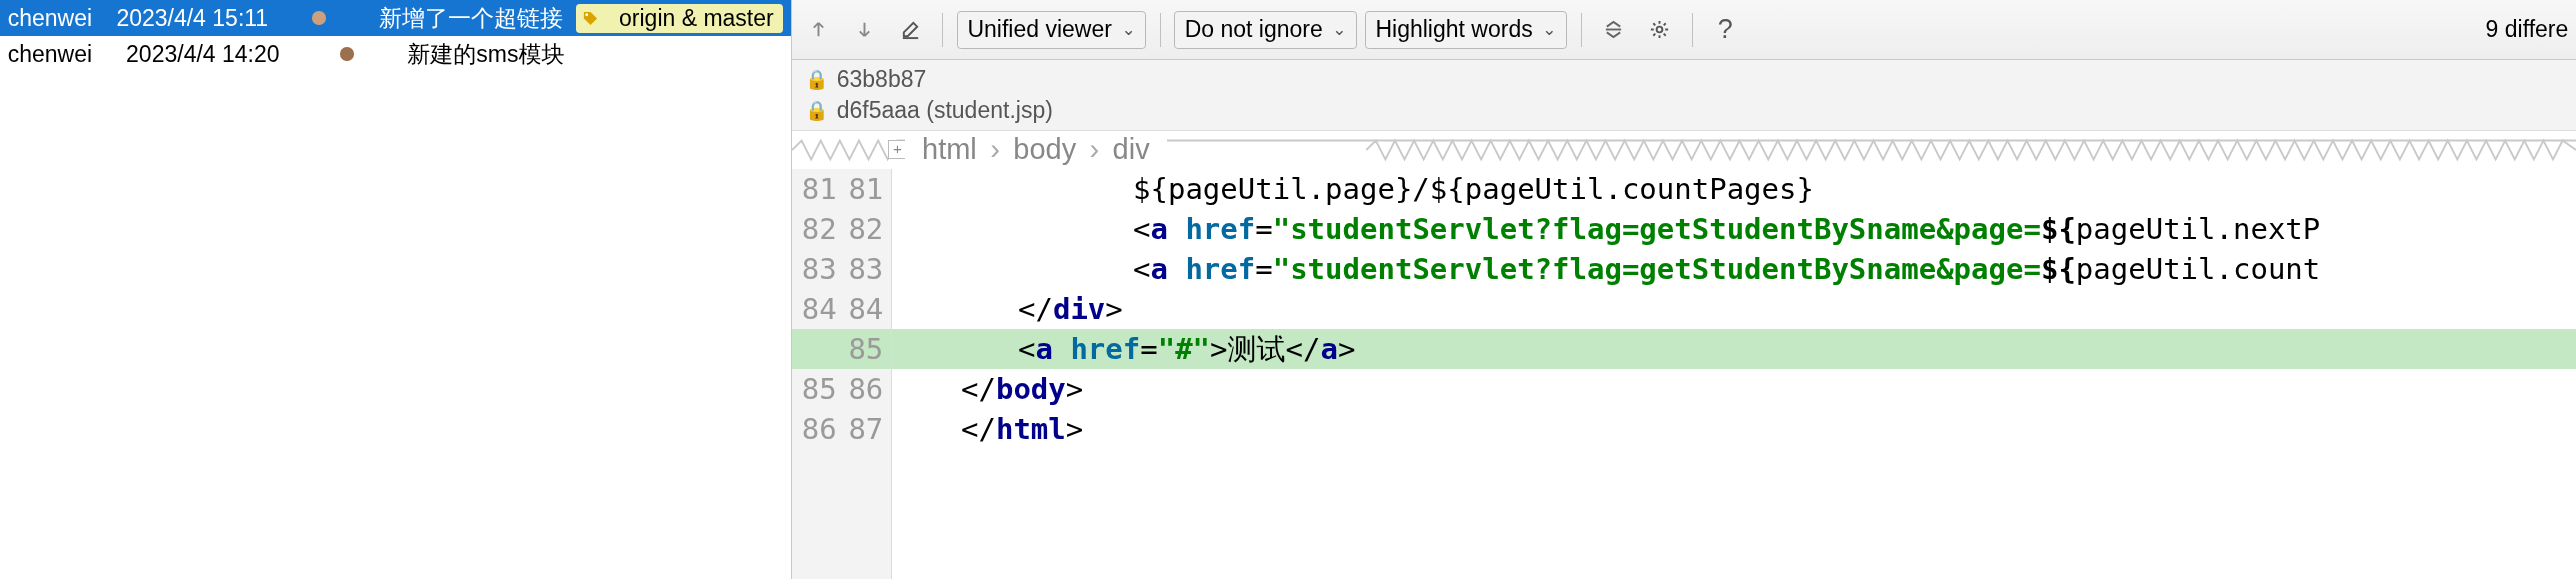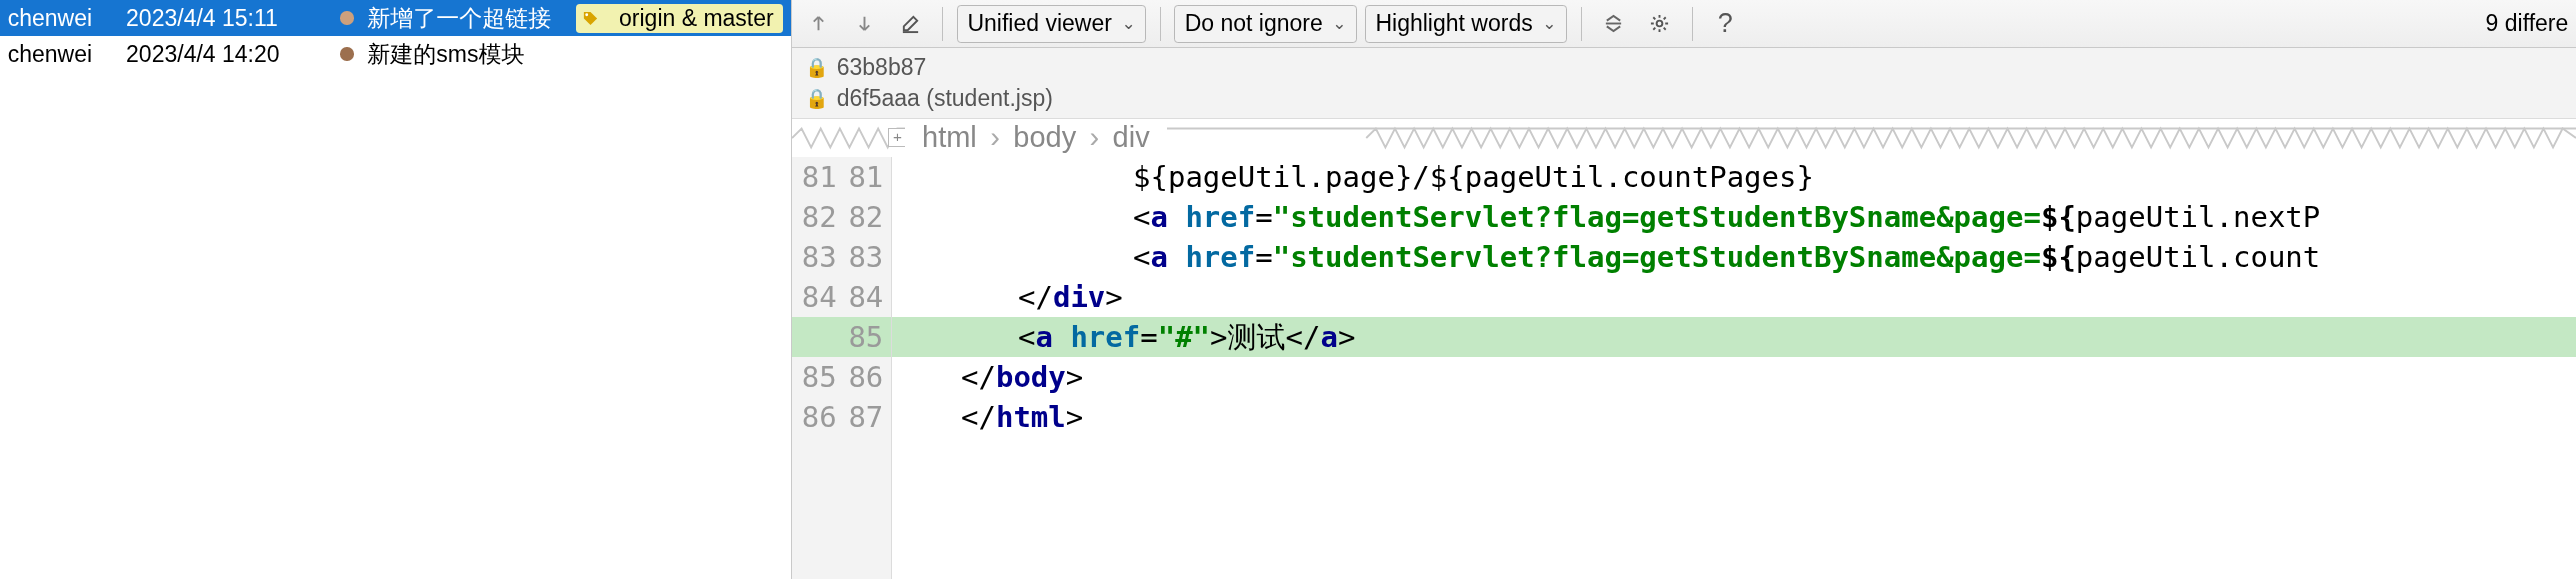--- a/index.html
+++ b/index.html
@@ -7,30 +7,30 @@
   .root { display: flex; width: 100%; height: 100%; }
 
   
   .commit-list { width: 792px; flex: 0 0 792px; background: #fff; border-right: 1px solid #c9c9c9; }
   .commit-row { display: flex; align-items: center; height: 36px; padding: 0 7.7px; gap: 13.4px; font-size: 23px; color: #000; white-space: nowrap; }
   .commit-row.selected { background: #1675d1; color: #fff; }
   .c-author { width: 105px; }
   .c-date { width: 201px; }
   .c-dot { width: 13.4px; height: 13.4px; border-radius: 50%; background: #9c6f4e; display: inline-block; flex: 0 0 13.4px; }
   .commit-row.selected .c-dot { background: #cda07d; }
-  .c-msg { flex: 0 0 auto; }
+  .c-msg { flex: 0 0 auto; margin-left: 40px; }
   .tag-pill { display: inline-flex; align-items: center; height: 29px; background: #f2f2b0; border-radius: 3.8px; padding: 0 9.6px 0 5.7px; color: #000; margin-left: auto; gap: 20px; }
   .commit-row.selected .tag-pill { color: #000; }
   .tag-icon { display: inline-flex; }
 
   
   .diff-panel { flex: 1 1 auto; display: flex; flex-direction: column; overflow: hidden; }
 
   
-  .toolbar { height: 48px; background: linear-gradient(#f7f7f7,#eeeeee); border-bottom: 1px solid #c9c9c9; display: flex; align-items: center; padding: 0 7.7px; gap: 7.7px; font-size: 23px; }
+  .toolbar { height: 60px; background: linear-gradient(#f7f7f7,#eeeeee); border-bottom: 1px solid #c9c9c9; display: flex; align-items: center; padding: 0 7.7px; gap: 7.7px; font-size: 23px; }
   .tbtn { display: inline-flex; align-items: center; justify-content: center; width: 38px; height: 38px; border-radius: 3.8px; color: #555; }
   .sep { width: 1px; height: 34px; background: #c0c0c0; margin: 0 5.7px; }
   .dropdown { display: inline-flex; align-items: center; height: 38px; border: 1px solid #b8b8b8; border-radius: 3.8px; background: #f3f3f3; padding: 0 9.6px; gap: 9.6px; color: #000; }
   .chev { font-size: 17px; color: #555; }
   .spacer { flex: 1 1 auto; }
   .diffcount { color: #000; padding-right: 0; }
 
   
   .rev-header { background: #f3f3f3; border-bottom: 1px solid #dcdcdc; padding: 3.8px 13.4px; font-size: 23px; color: #555; }
   .rev-line { display: flex; align-items: center; gap: 7.7px; height: 31px; }

